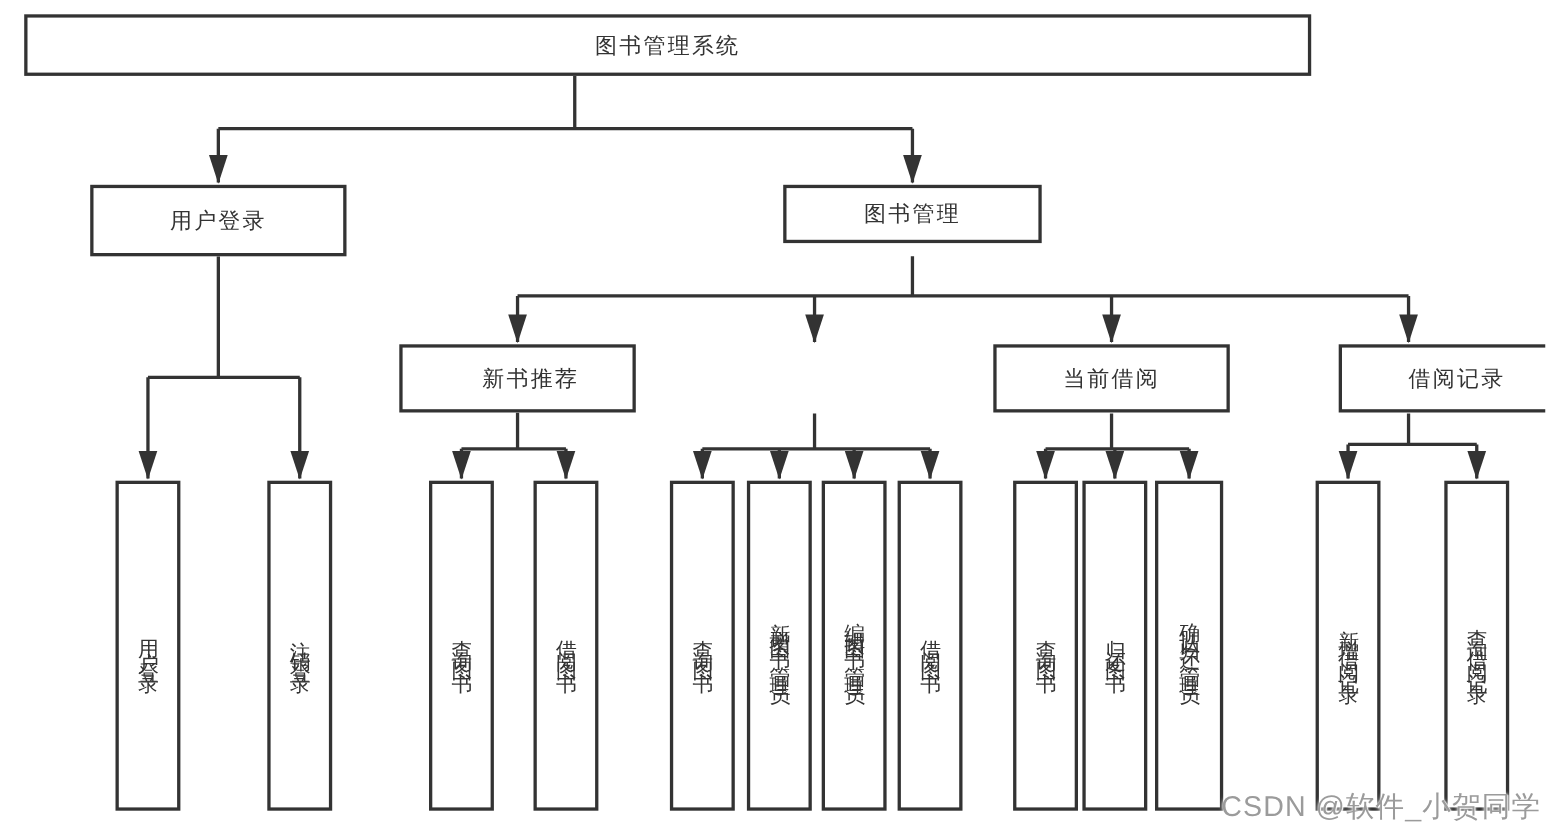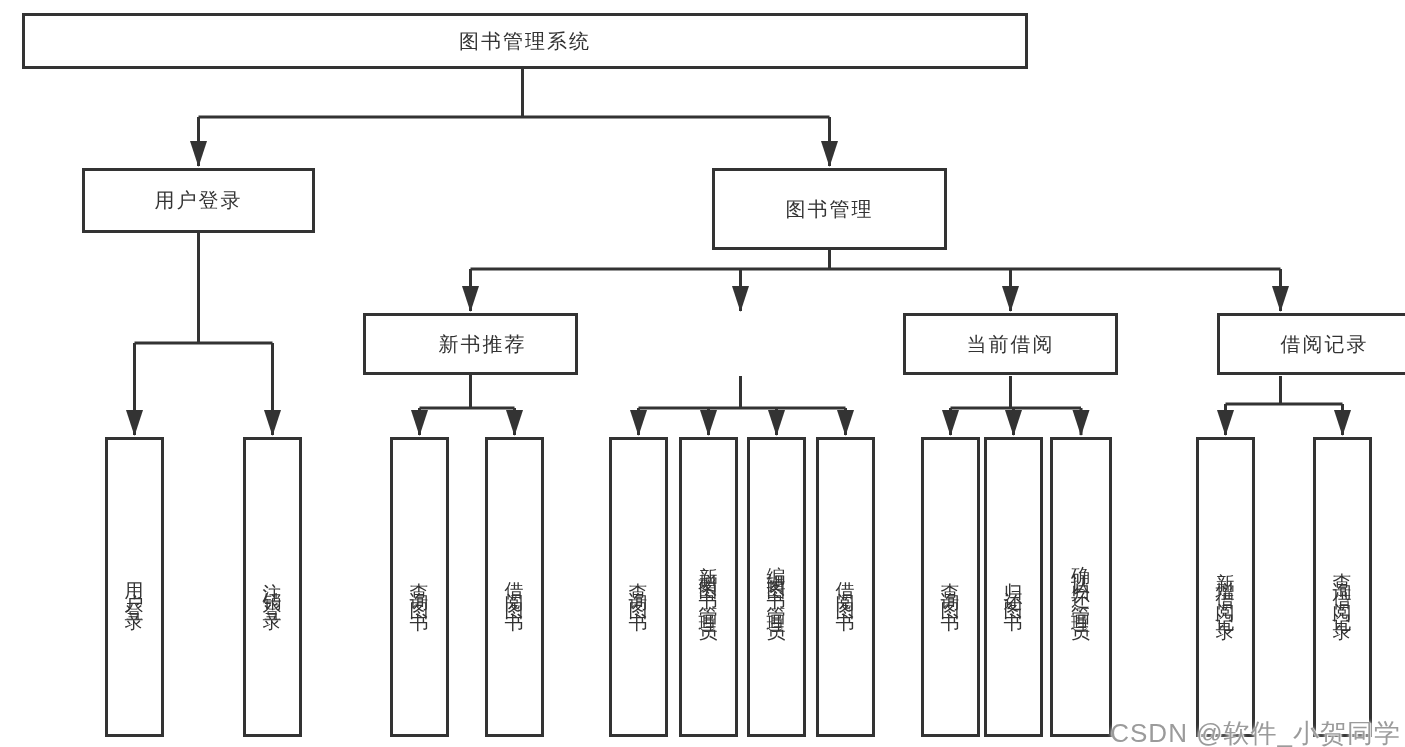--- a/index.html
+++ b/index.html
@@ -24,24 +24,24 @@
     align-items: center;
     justify-content: center;
     color: var(--text, #333333);
   }
   .node .lbl {
     font-size: 20px;
     letter-spacing: 2px;
     white-space: nowrap;
   }
   
-  #n-root { left: 22px;  top: 13px;  width: 1006px; height: 56px; }
+  #n-root { left: 22px;  top: 13px;  width: 1170px; height: 56px; }
   
   #n-l2-0 { left: 82px;  top: 168px; width: 233px; height: 65px; }
-  #n-l2-1 { left: 712px; top: 168px; width: 235px; height: 82px; text-align: center; }
+  #n-l2-1 { left: 712px; top: 168px; width: 235px; height: 53px; text-align: center; }
   
   .l3 { top: 313px; width: 215px; height: 62px; }
   #n-l3-0 { left: 363px; padding-left: 24px; }
   #n-l3-1 { left: 633px; }
   #n-l3-2 { left: 903px; align-items: center; }
   #n-l3-3 { left: 1173px; margin-left: 44px; }
   
   .leaf { top: 437px; width: 59px; height: 300px; }
   .leaf .lbl {
     writing-mode: vertical-rl;

